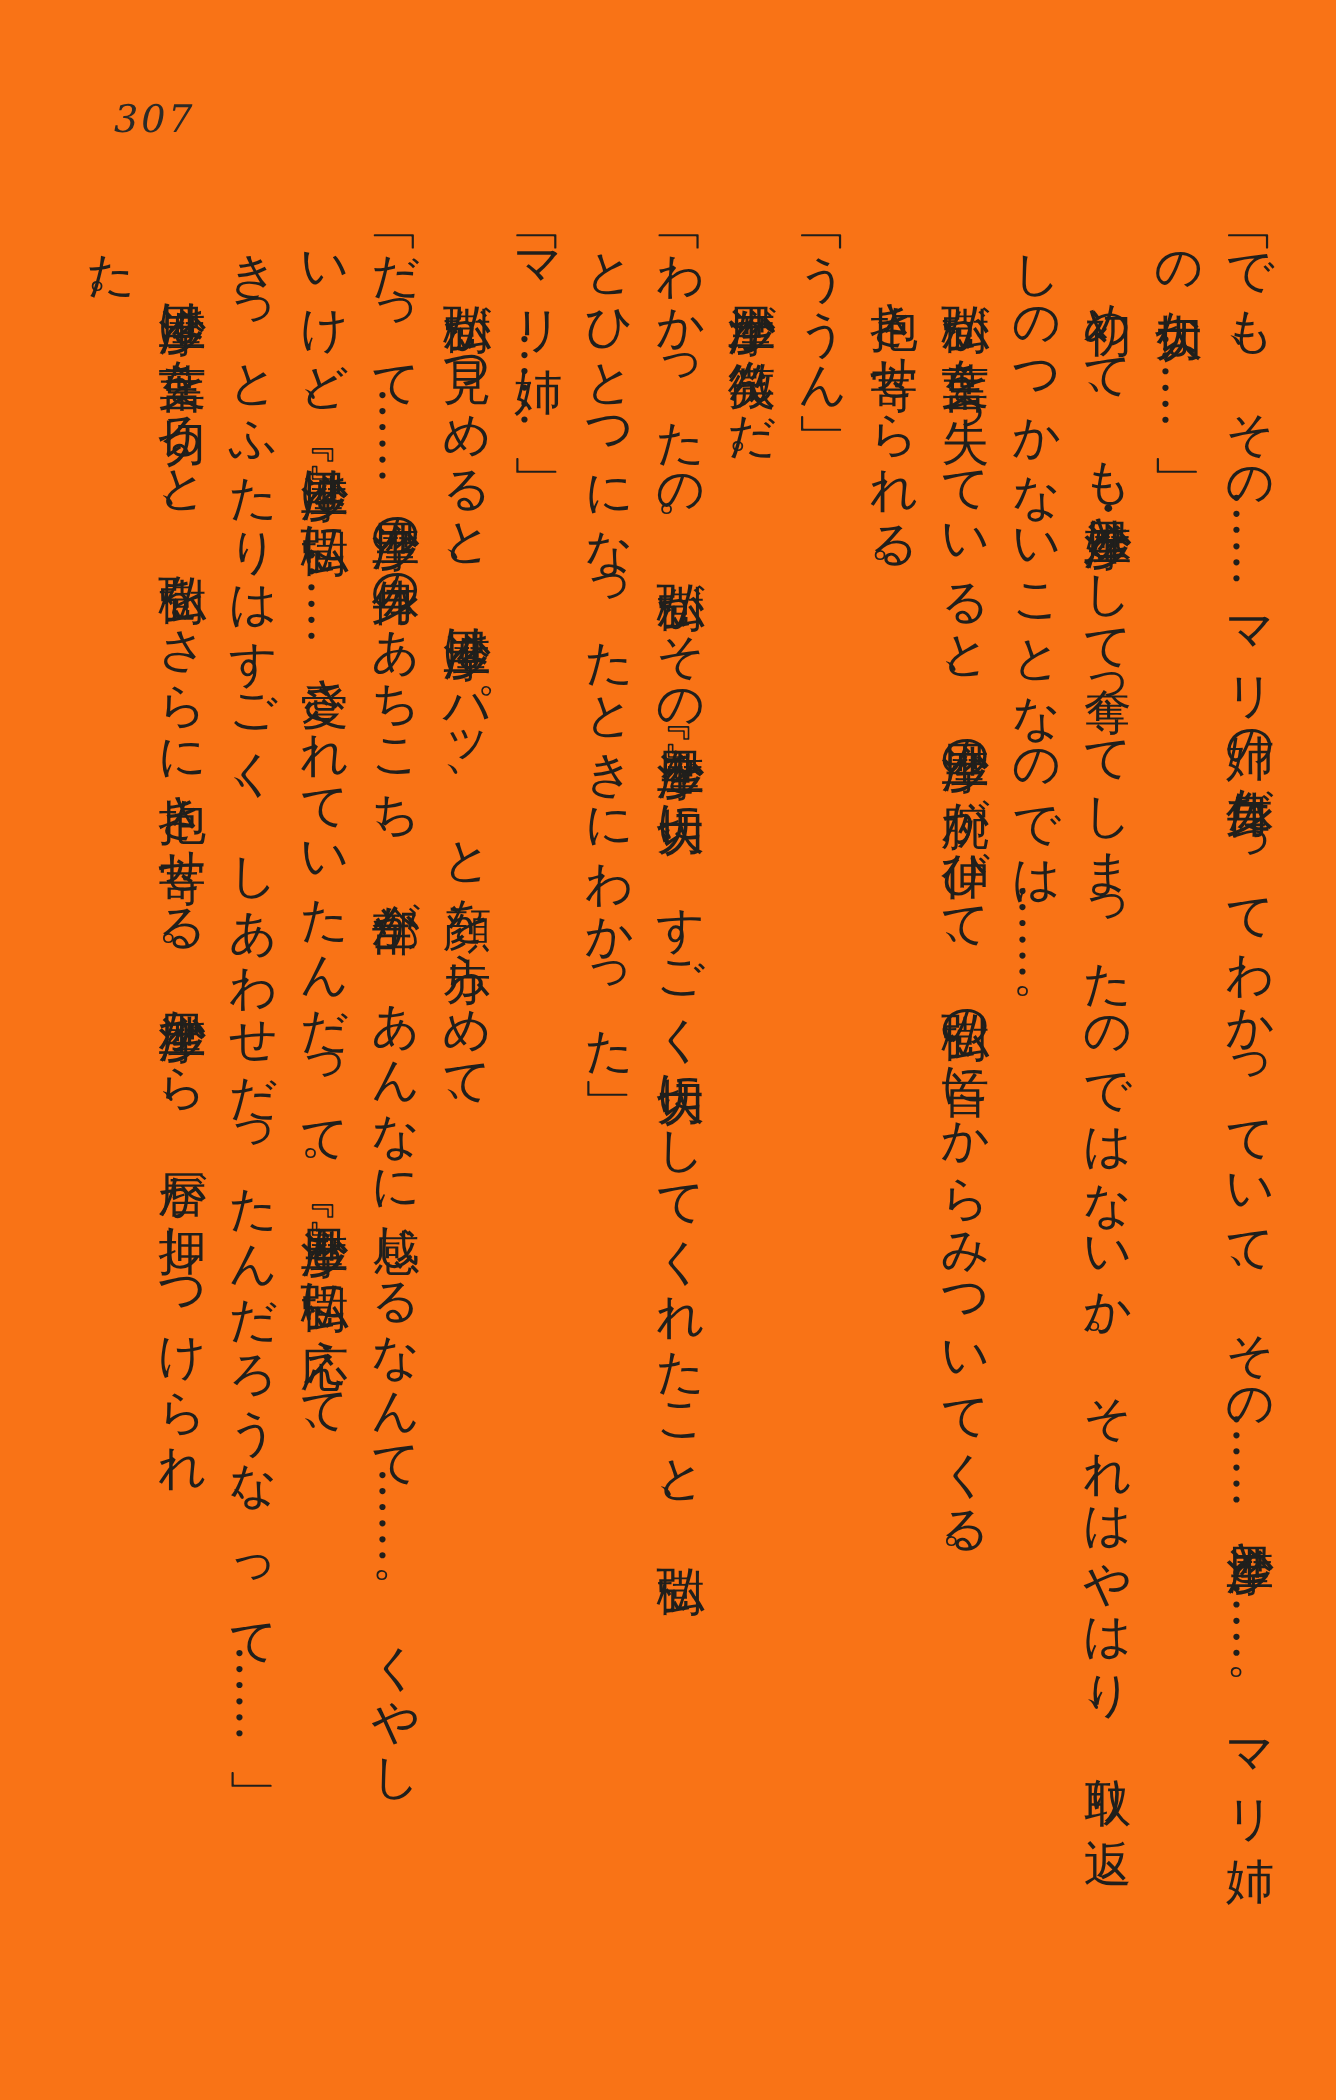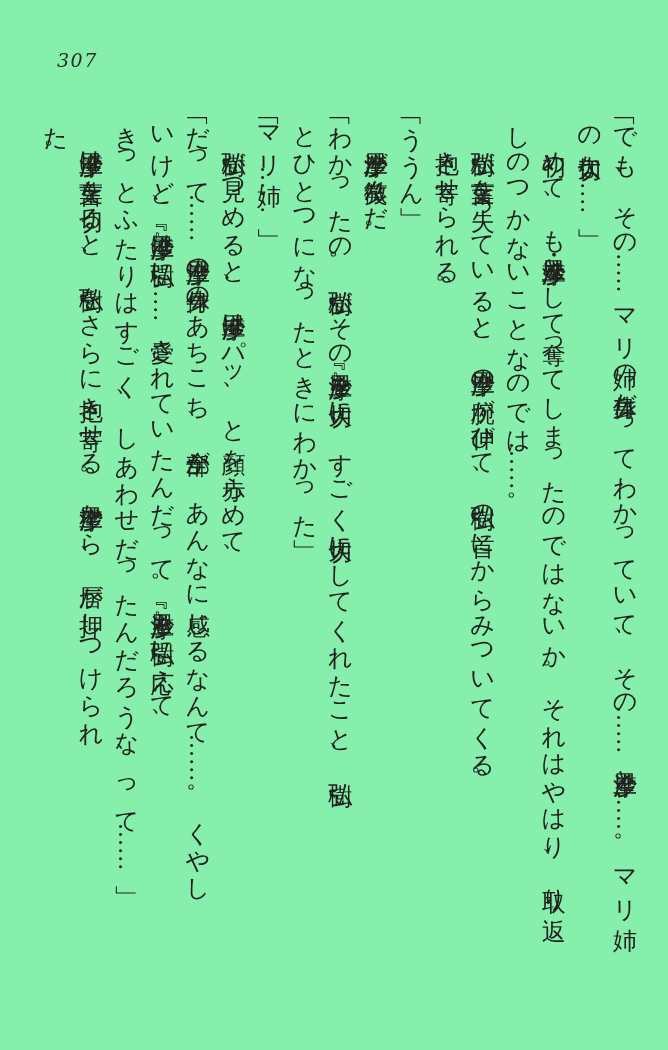--- a/index.html
+++ b/index.html
@@ -9,21 +9,21 @@
   body {
     width: 668px;
     height: 1050px;
     background: #f8f7f3;
     overflow: hidden;
   }
   .page {
     position: relative;
     width: 668px;
     height: 1050px;
-    background: #86efac;
+    background: #f97316;
     color: #201f1c;
     font-family: "DejaVu Serif", "Liberation Serif", serif;
   }
   .page-number {
     position: absolute;
     top: 49px;
     left: 57px;
     font-style: italic;
     font-size: 19px;
     letter-spacing: 1.5px;

